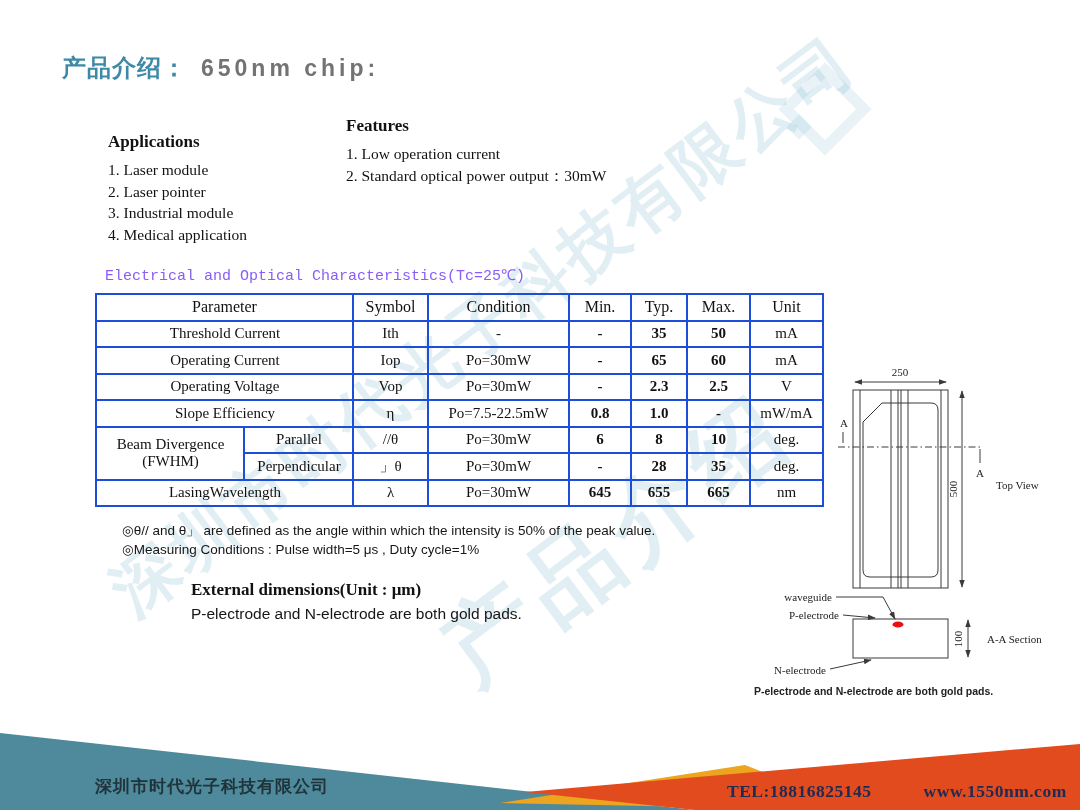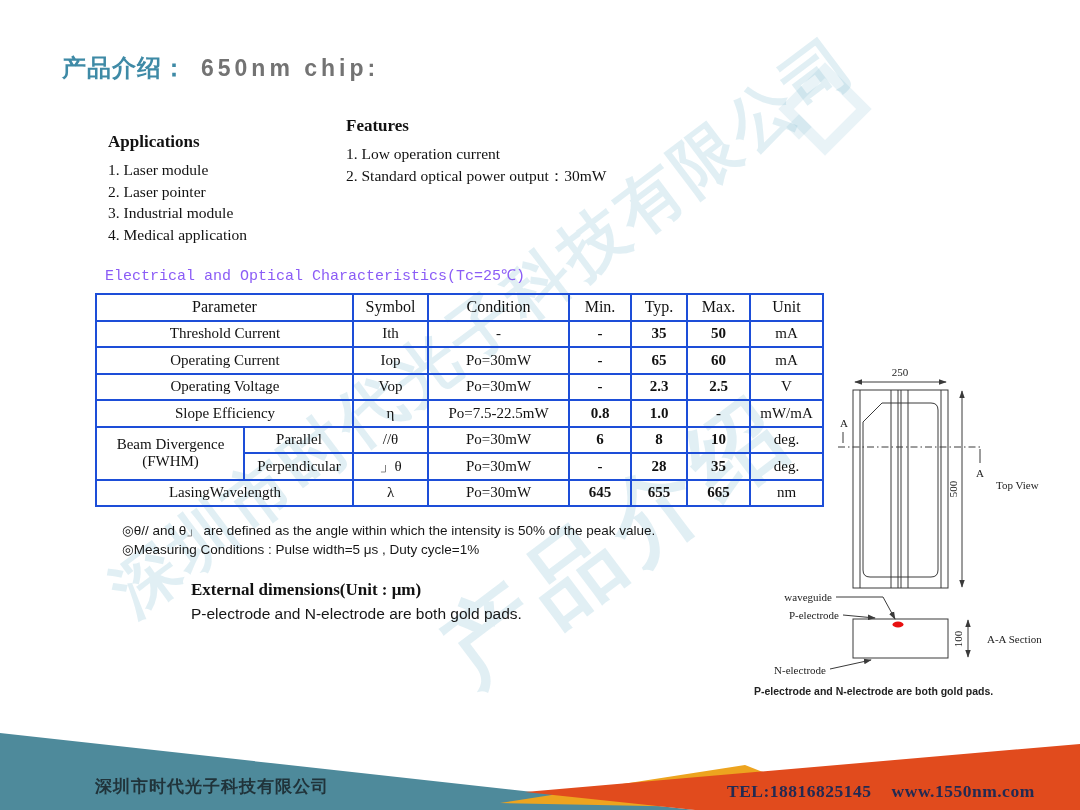--- a/index.html
+++ b/index.html
@@ -50,21 +50,21 @@
   #topview-svg{position:absolute;left:820px;top:355px;z-index:2;}
   #section-svg{position:absolute;left:740px;top:588px;z-index:2;}
   .dwg{stroke:#3a3a3a;fill:none;stroke-width:1;}
   .dwg-text{font-family:"Liberation Serif",serif;font-size:11px;fill:#222;stroke:none;}
   
   #footer{position:absolute;left:0;bottom:0;width:1080px;height:90px;z-index:3;}
   #footer-company{position:absolute;z-index:4;left:95px;top:775px;font-size:17px;
       color:#20333a;font-weight:bold;letter-spacing:1px;}
   #footer-contact{position:absolute;z-index:4;left:727px;top:781px;font-size:17.5px;
       color:#232A52;font-weight:bold;letter-spacing:0.5px;white-space:nowrap;}
-  #footer-website{margin-left:20px;}
+  #footer-website{margin-left:52px;}
 </style>
 </head>
 <body>
 
 <div id="page">
 
   <div class="wm" id="wm1">深圳市时代光子科技有限公司</div>
   <div class="wm" id="wm2">产品介绍</div>
   <div class="wm-logo"></div>
   <div class="wm-logo-inner"></div>

